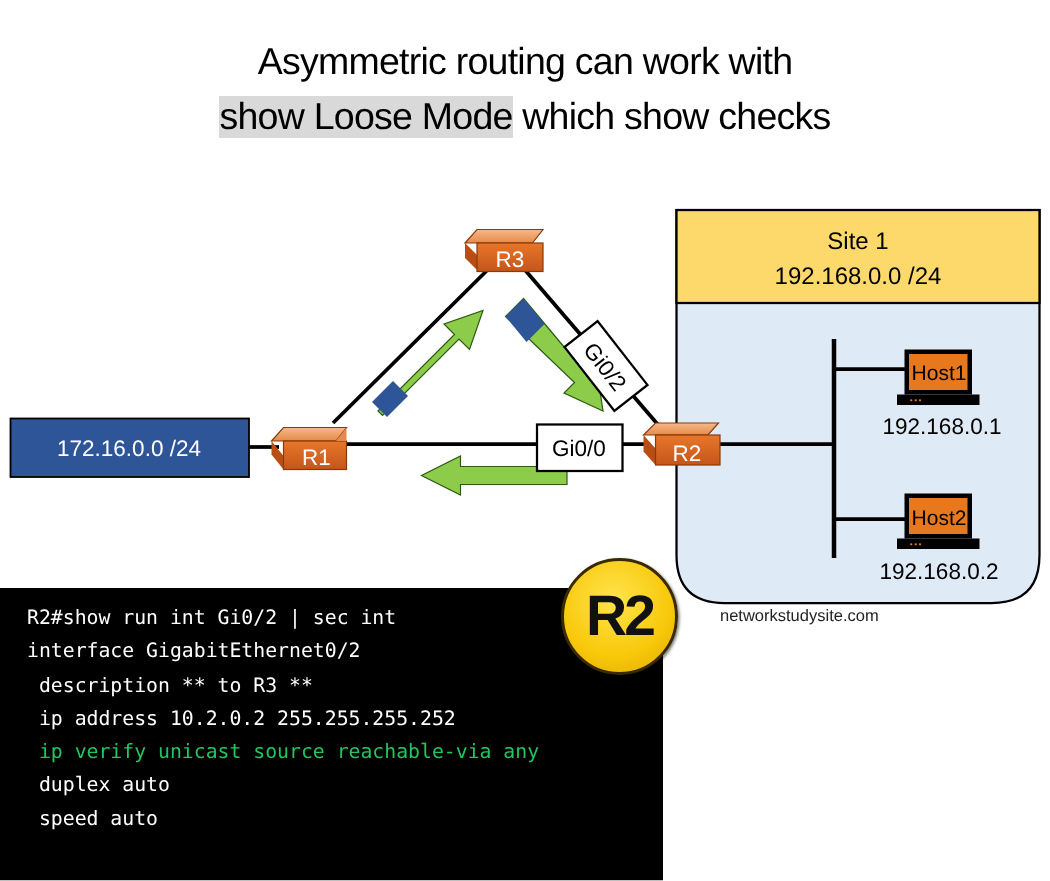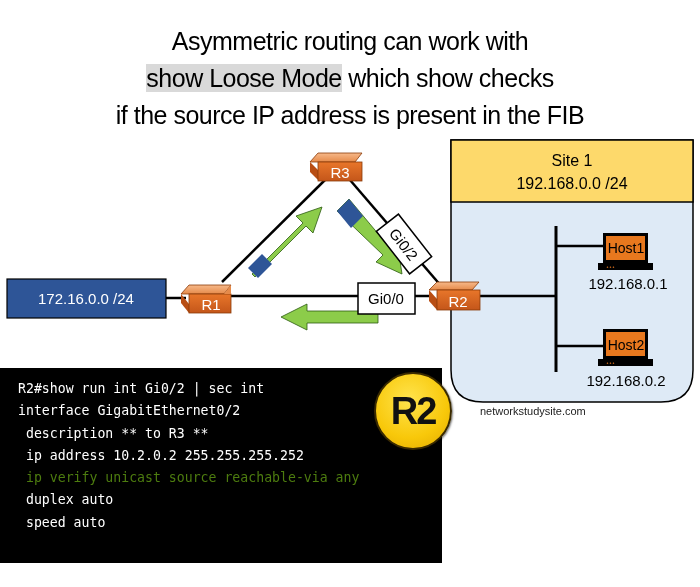--- a/index.html
+++ b/index.html
@@ -1,34 +1,33 @@
 <!DOCTYPE html>
 <html><head>
 <meta charset="utf-8">
 <style>
   html, body { margin: 0; padding: 0; background: #ffffff; }
   body { width: 700px; height: 587px; position: relative; overflow: hidden; font-family: "DejaVu Sans", sans-serif; }
   .title { position: absolute; left: 0; top: 23px; width: 700px; text-align: center; font-size: 25px; line-height: 37px; color: #000; letter-spacing: -0.5px; font-family: "Liberation Sans", sans-serif; }
   .title .hl { background: #d9d9d9; }
   svg.diagram { position: absolute; left: 0; top: 0; }
   .lbl { font-family: "Liberation Sans", sans-serif; }
-  .console { position: absolute; left: 0; top: 368px; width: 442px; height: 195px; background: #000; }
+  .console { position: absolute; left: 0; top: 392px; width: 442px; height: 195px; background: #000; }
   .console pre { margin: 0; padding: 10px 0 0 18px; font-family: "DejaVu Sans Mono", monospace; font-size: 13.2px; line-height: 22.3px; color: #ffffff; }
   .console .line { display: block; white-space: pre; }
-  .console .line.yellow { color: #4d7c0f; }
+  .console .line.yellow { color: #22c55e; }
   .r2badge { position: absolute; left: 374px; top: 372px; width: 78px; height: 78px; border-radius: 50%; background: radial-gradient(circle at 45% 35%, #ffe44d 0%, #f8c80a 60%, #e0a800 100%); border: 2px solid #3a2a00; box-sizing: border-box; box-shadow: 1px 1px 2px rgba(0,0,0,0.5); display: flex; align-items: center; justify-content: center; font-family: "Liberation Sans", sans-serif; font-weight: bold; font-size: 38px; color: #111; letter-spacing: -2px; }
   .watermark { position: absolute; left: 480px; top: 395px; font-size: 11px; font-family: "Liberation Sans", sans-serif; color: #222; margin-top: 10px; }
 </style>
 </head>
 <body>
 
 <div class="title">
   <div>Asymmetric routing can work with</div>
   <div><span class="hl">show Loose Mode</span><span> which show checks</span></div>
-  <div>if the source IP address is present in the FIB</div>
 </div>
 
 <svg class="diagram" width="700" height="587" viewBox="0 0 700 587">
   <defs>
     <linearGradient id="rtrFront" x1="0" y1="0" x2="0" y2="1">
       <stop offset="0" stop-color="#e8762a"></stop>
       <stop offset="1" stop-color="#c4561a"></stop>
     </linearGradient>
     <linearGradient id="rtrTop" x1="0" y1="0" x2="0" y2="1">
       <stop offset="0" stop-color="#f7b98a"></stop>

